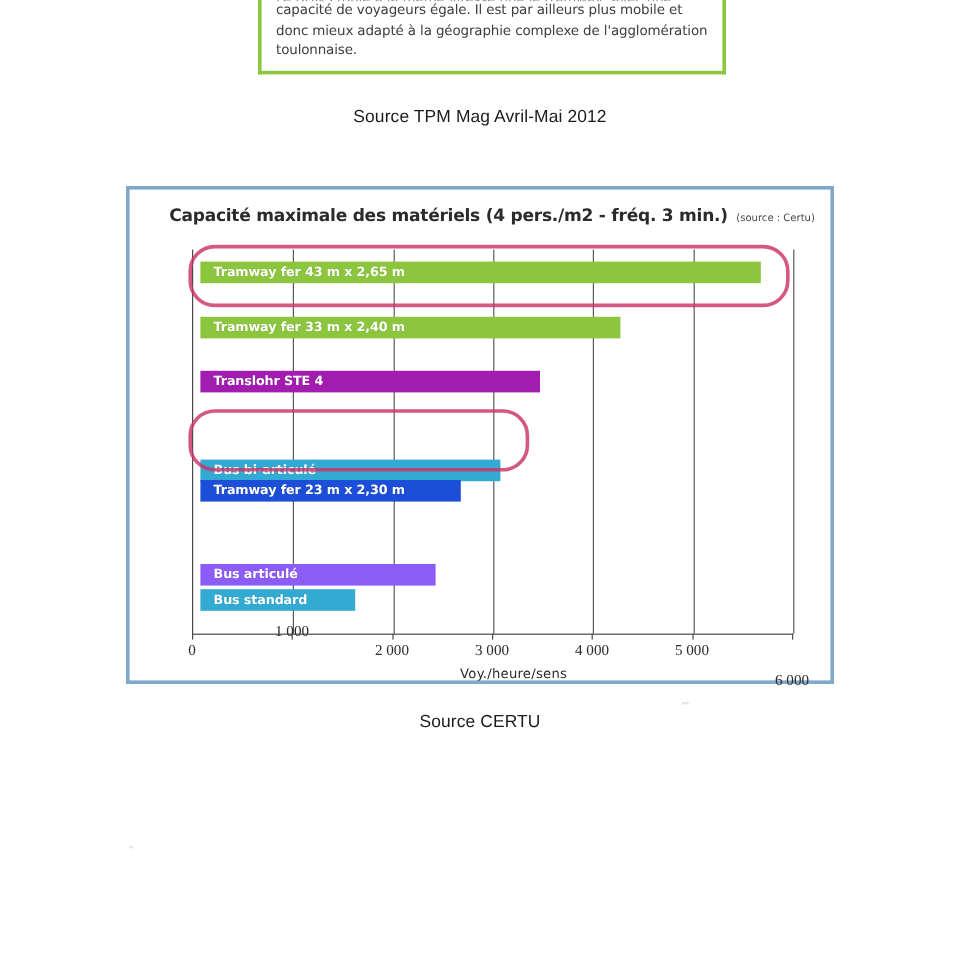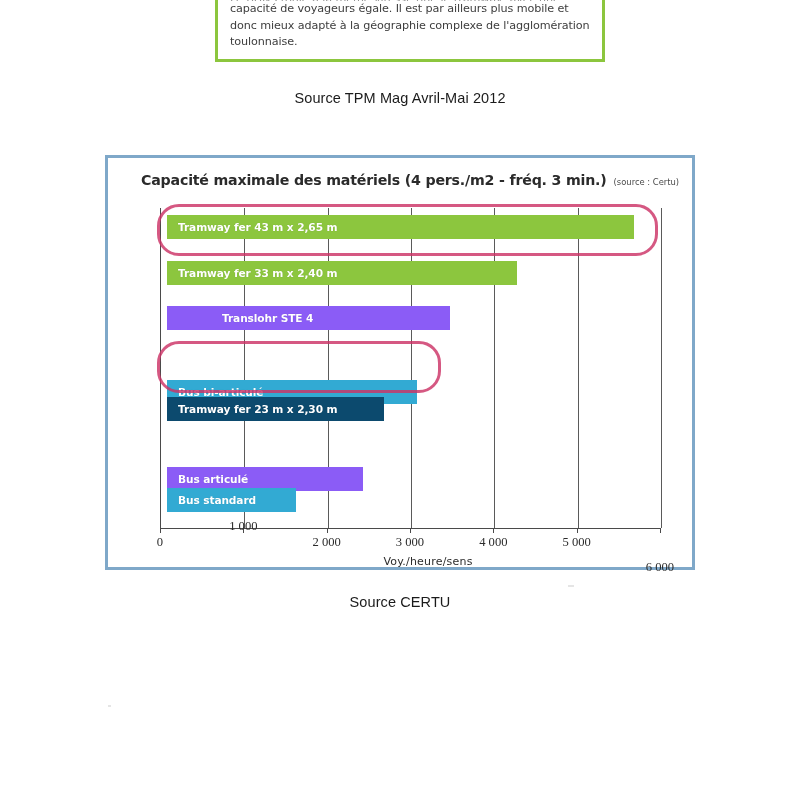--- a/index.html
+++ b/index.html
@@ -114,21 +114,21 @@
     inset: 0;
   }
   .bar-row {
     position: absolute;
     left: 6px;
     height: 22px;
     display: flex;
     align-items: center;
   }
   .bar {
-    height: 24px;
+    height: 18px;
     display: flex;
     align-items: center;
     box-sizing: border-box;
     text-align: center;
   }
   .bar-label {
     font-family: "DejaVu Sans", sans-serif;
     font-size: 10.6px;
     font-weight: bold;
     color: #ffffff;
@@ -211,31 +211,31 @@
             <div class="bar" style="width: 466.667px; background: rgb(140, 198, 62);">
               <span class="bar-label">Tramway fer 43 m x 2,65 m</span>
             </div>
           </div>
           <div class="bar-row" style="top: 53.5px;">
             <div class="bar" style="width: 350px; background: rgb(140, 198, 62);">
               <span class="bar-label">Tramway fer 33 m x 2,40 m</span>
             </div>
           </div>
           <div class="bar-row" style="top: 99px;">
-            <div class="bar" style="width: 283.333px; background: #8b5cf6; padding-left: 44px;">
+            <div class="bar" style="width: 283.333px; background: #a21caf;">
               <span class="bar-label">Translohr STE 4</span>
             </div>
           </div>
           <div class="bar-row" style="top: 144.5px; margin-top: 28px;">
             <div class="bar" style="width: 250px; background: rgb(50, 170, 211);">
               <span class="bar-label">Bus bi-articulé</span>
             </div>
           </div>
           <div class="bar-row" style="top: 190px;">
-            <div class="bar" style="width: 216.667px; background: #0c4a6e;">
+            <div class="bar" style="width: 216.667px; background: #1d4ed8;">
               <span class="bar-label">Tramway fer 23 m x 2,30 m</span>
             </div>
           </div>
           <div class="bar-row" style="top: 235.5px;">
             <div class="bar" style="width: 195.833px; background: #8b5cf6; margin-top: 48px;">
               <span class="bar-label">Bus articulé</span>
             </div>
           </div>
           <div class="bar-row" style="top: 281px;">
             <div class="bar" style="width: 129.167px; background: rgb(50, 170, 211);">

